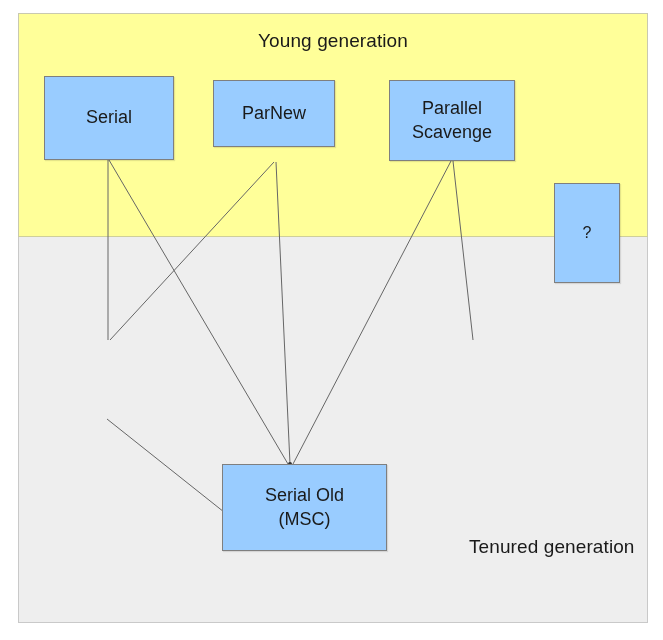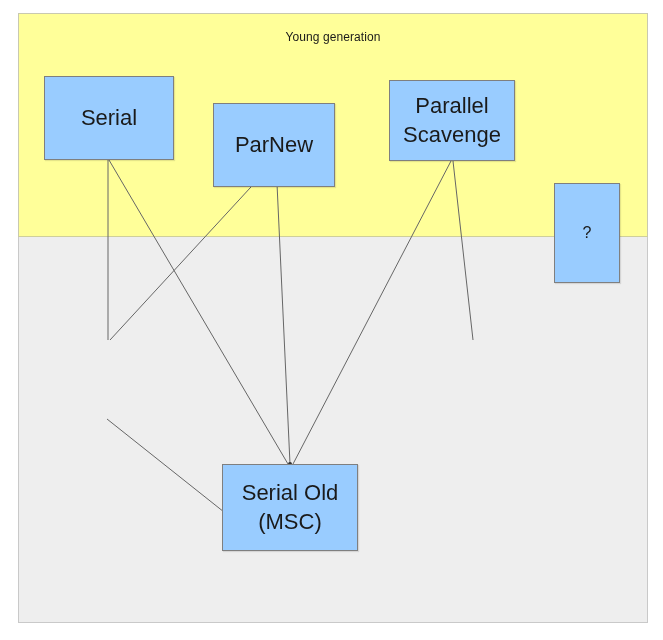--- a/index.html
+++ b/index.html
@@ -33,21 +33,21 @@
     left: 18px;
     top: 237px;
     width: 630px;
     height: 386px;
     background: #eeeeee;
     border: 1px solid #c9c9c9;
     border-top: none;
   }
   .region-label {
     position: absolute;
-    font-size: 12px;
+    font-size: 19px;
     color: #1a1a1a;
     white-space: nowrap;
     letter-spacing: 0.1px;
   }
   #young-label {
     left: 18px;
     top: 30px;
     width: 630px;
     text-align: center;
   }
@@ -66,43 +66,44 @@
   .node {
     position: absolute;
     box-sizing: border-box;
     background: #99ccff;
     border: 1px solid #7f7f7f;
     box-shadow: 1px 1px 1px rgba(0,0,0,0.10);
     display: flex;
     align-items: center;
     justify-content: center;
     text-align: center;
-    font-size: 22px;
+    font-size: 18px;
     color: #1a1a1a;
     line-height: 1.28;
     white-space: pre-line;
   }
   #node-serial        { left:  44px; top:  76px; width: 130px; height:  84px; }
-  #node-parnew        { left: 213px; top:  80px; width: 122px; height:  84px; margin-top: 23px; }
+  #node-parnew        { left: 213px; top:  80px; width: 122px; height:  67px; }
   #node-parscavenge   { left: 389px; top:  80px; width: 126px; height:  81px; }
   #node-unknown       { left: 554px; top: 183px; width:  66px; height: 100px; font-size: 16px; }
   #node-cms           { left:  48px; top: 340px; width: 120px; height:  79px; }
   #node-parallelold   { left: 410px; top: 340px; width: 127px; height:  83px; }
-  #node-serialold     { left: 222px; top: 464px; width: 136px; height:  87px; }
+  #node-serialold     { left: 222px; top: 464px; width: 165px; height:  87px; }
 </style>
 </head>
 <body>
 
 <div id="canvas">
 
   <div class="region" id="young-region"></div>
   <div class="region" id="tenured-region"></div>
 
   <div class="region-label" id="young-label">Young generation</div>
 
+  <div class="region-label" id="tenured-label">Tenured generation</div>
 
   <svg id="edge-layer" viewBox="0 0 663 640" xmlns="http://www.w3.org/2000/svg">
     <g stroke="#666666" stroke-width="1" fill="none">
       <line x1="108" y1="160" x2="108" y2="340"></line>
       <line x1="109" y1="160" x2="288" y2="464"></line>
       <line x1="274" y1="162" x2="110" y2="340"></line>
       <line x1="276" y1="162" x2="290" y2="464"></line>
       <line x1="451" y1="161" x2="293" y2="464"></line>
       <line x1="453" y1="161" x2="473" y2="340"></line>
       <line x1="107" y1="419" x2="224" y2="512"></line>

